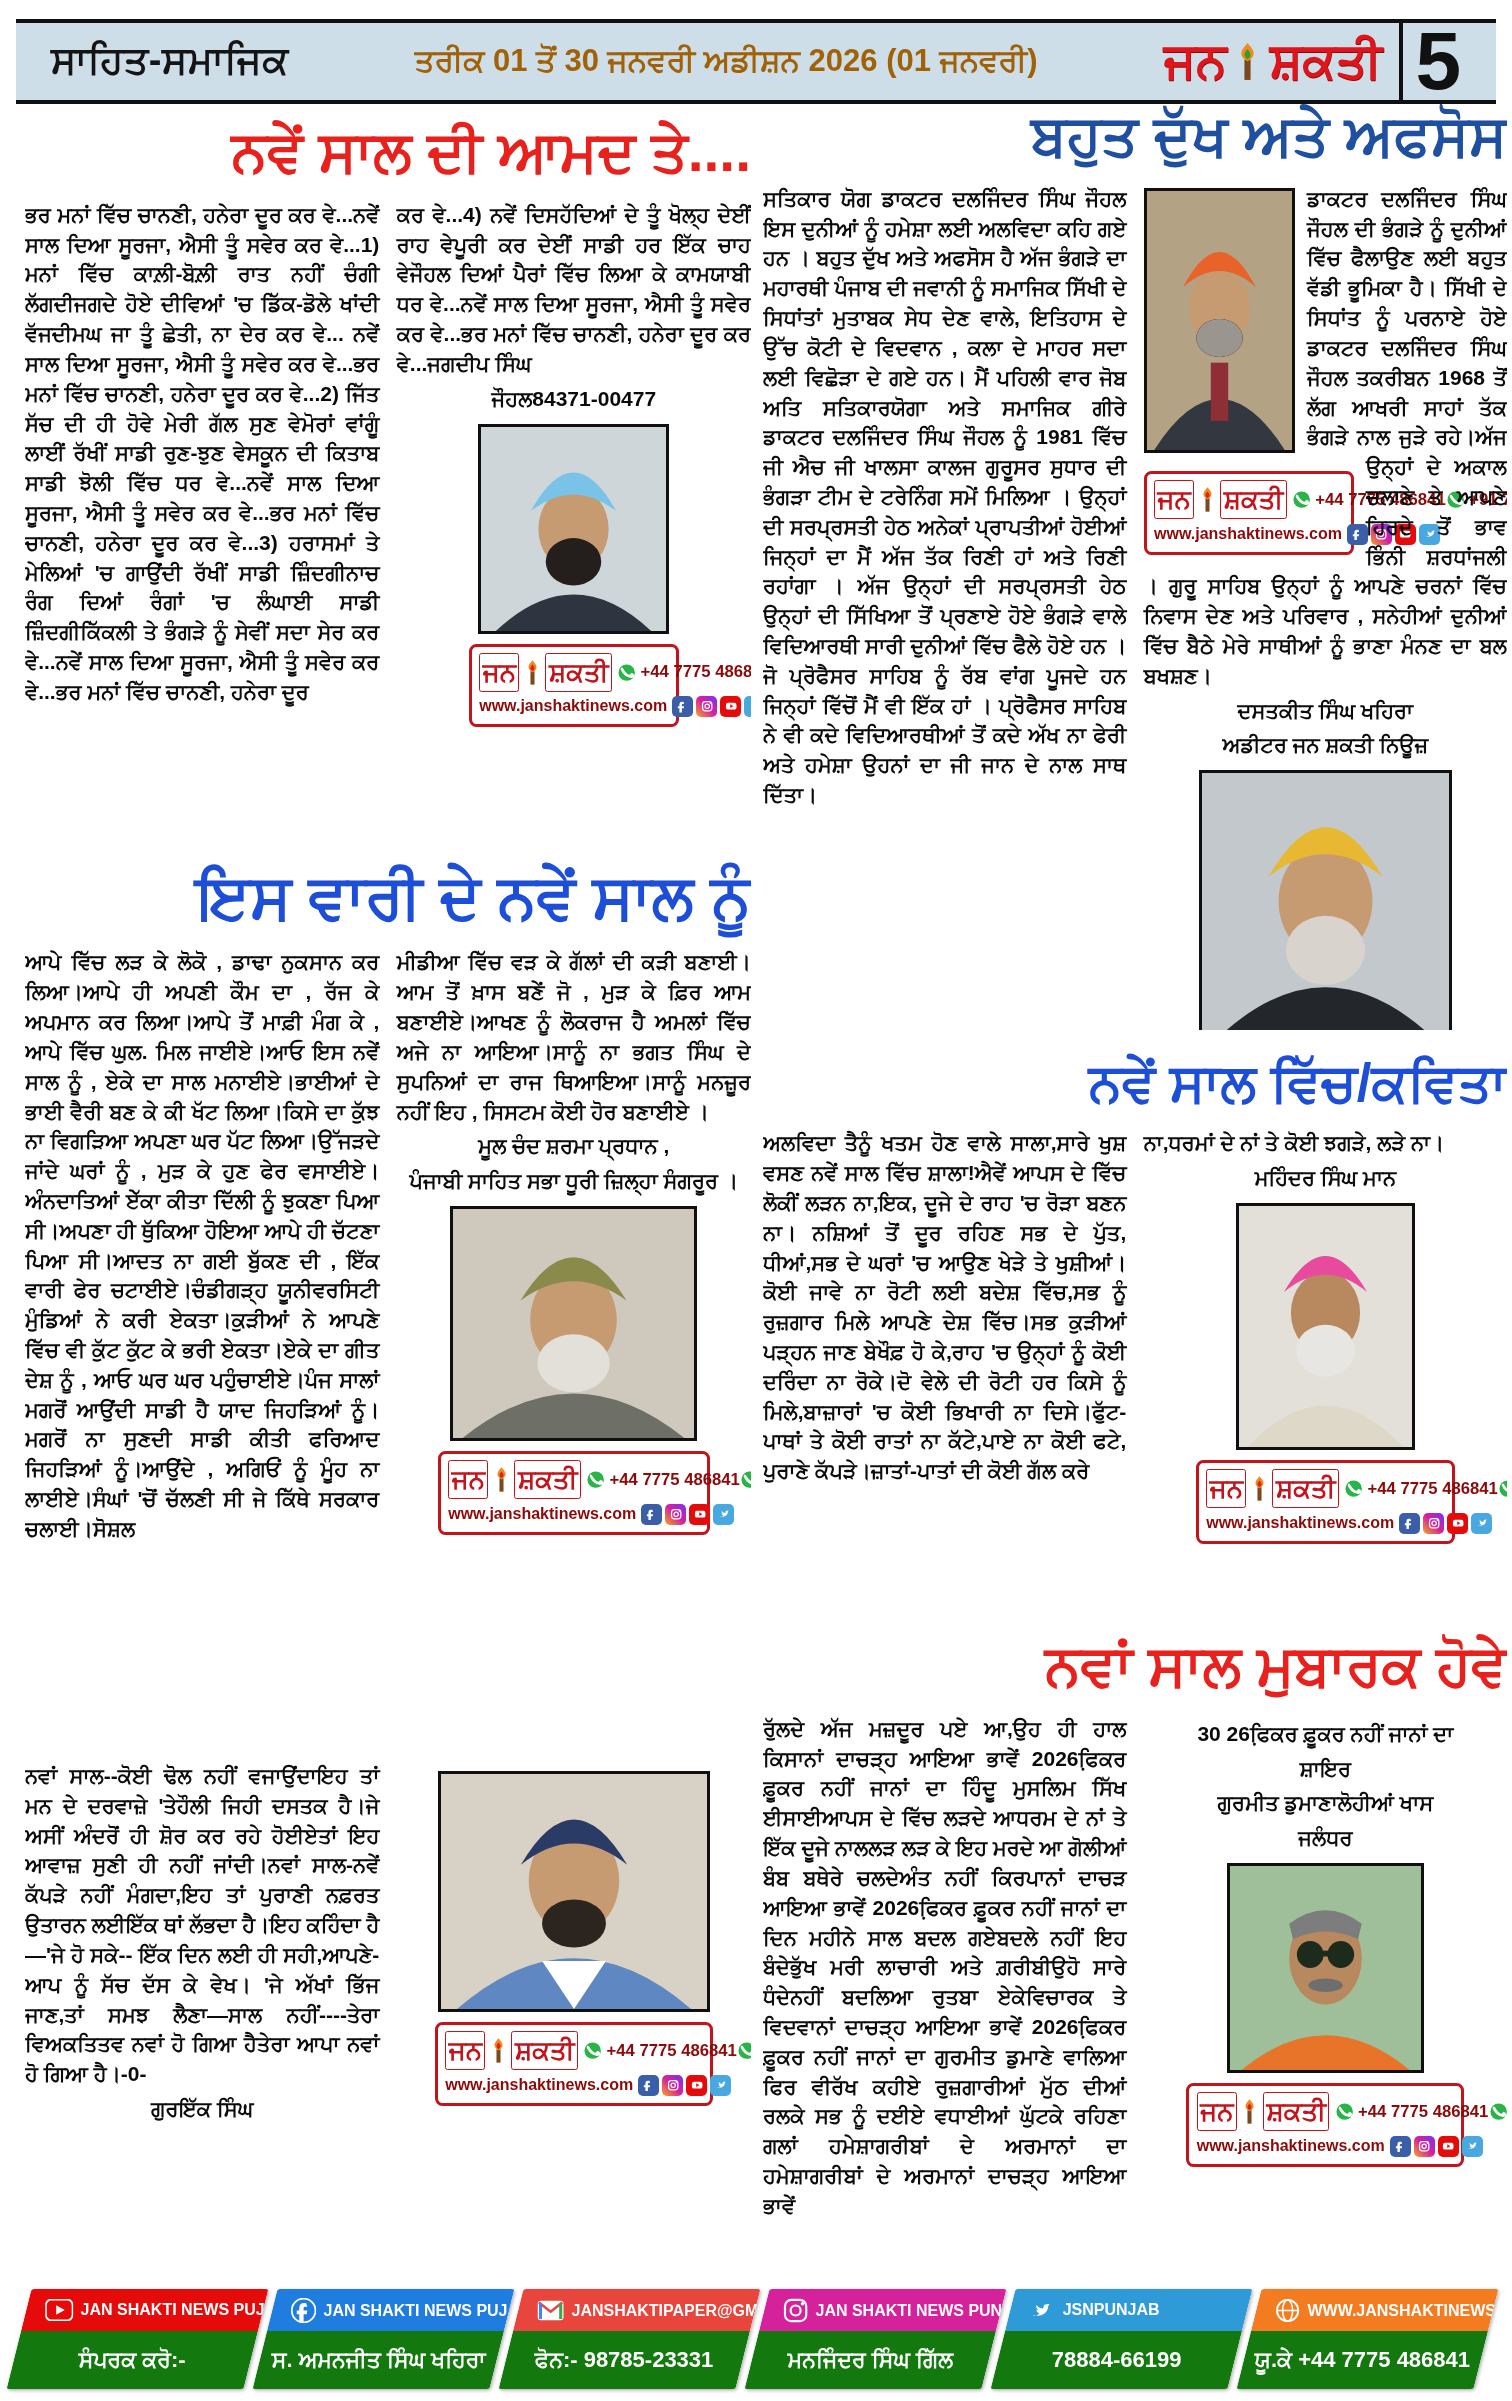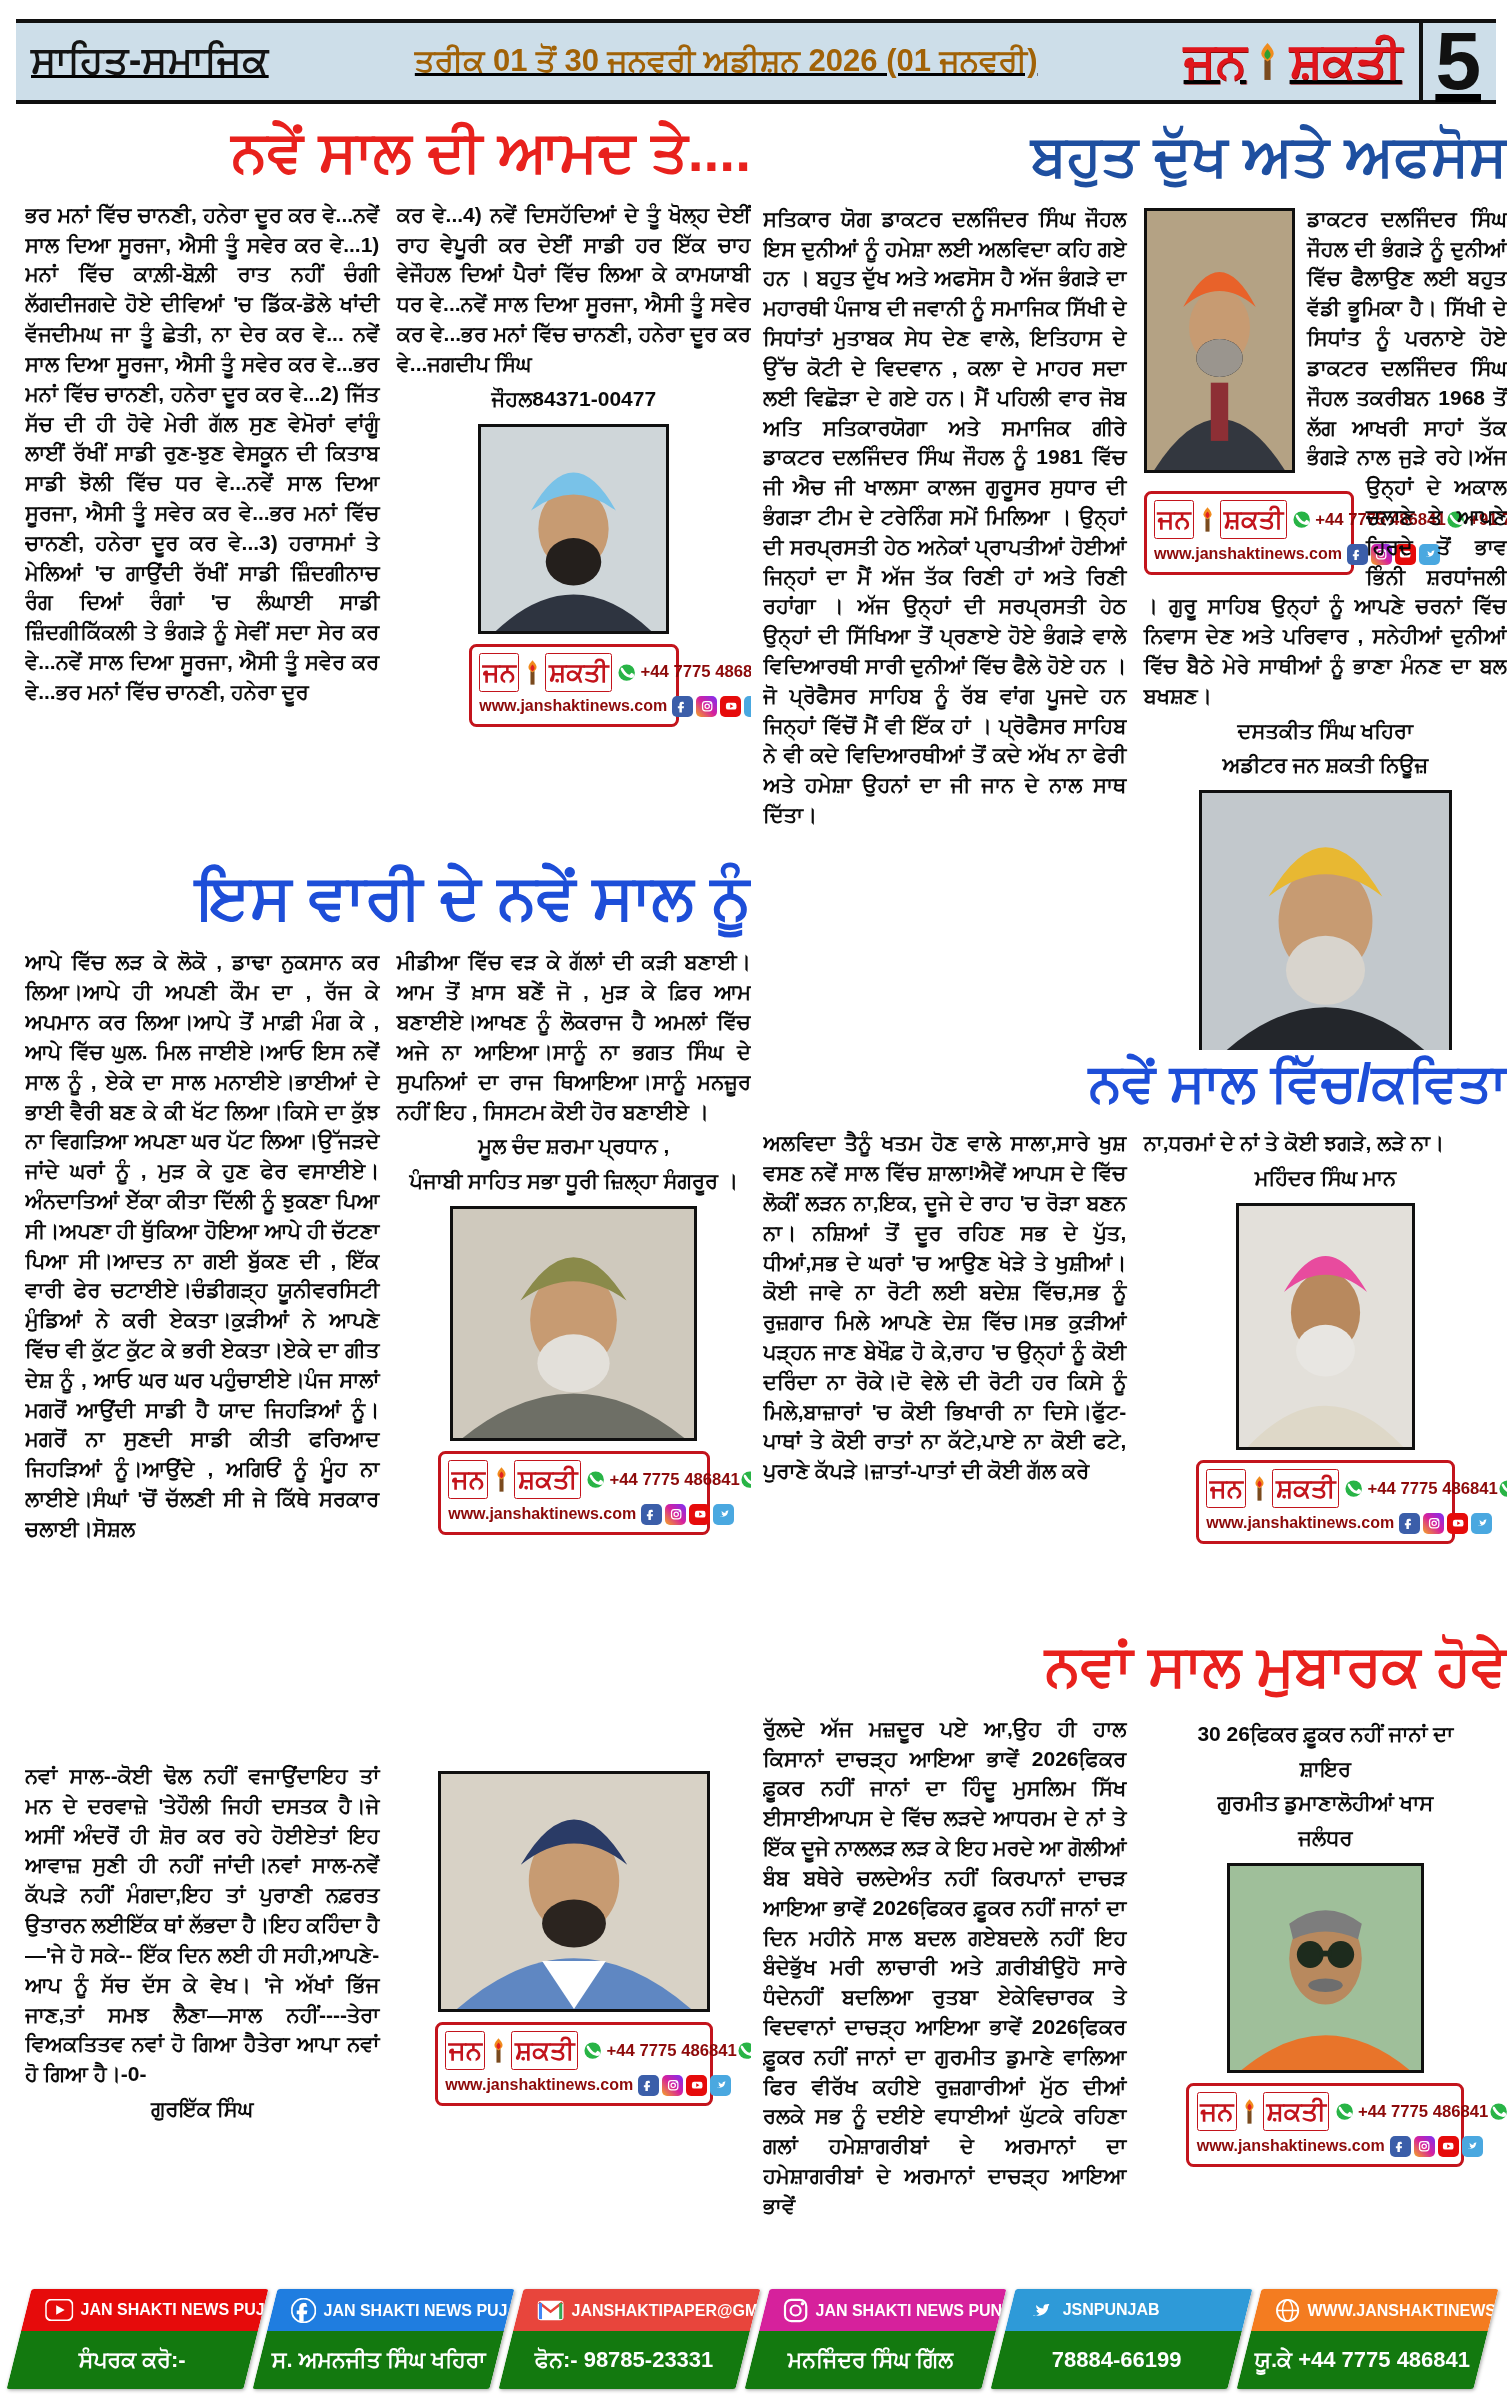--- a/index.html
+++ b/index.html
@@ -1,21 +1,21 @@
 <!DOCTYPE html>
 <html style="font-size:10px"><head>
 <meta charset="utf-8">
 <style>
   html,body{margin:0;padding:0;background:#f2f2f2;font-family:"Liberation Sans",sans-serif;}
   .page{position:relative;width:1512px;height:2401px;background:#fff;overflow:hidden;margin:0 auto;}
 
   
   .header{position:absolute;left:16px;top:18.5px;width:1480px;height:85px;background:#cddee9;
           border-top:4.3px solid #101010;border-bottom:4.3px solid #101010;
-          display:flex;align-items:center;padding:0 15px;box-sizing:border-box;text-decoration:underline;}
+          display:flex;align-items:center;padding:0 35px;box-sizing:border-box;}
   .sec-title{font-size:38px;font-weight:bold;color:#141414;letter-spacing:0.6px;white-space:nowrap;}
   .date-line{flex:1;text-align:center;font-size:31px;font-weight:bold;color:#a16207;}
   .masthead{display:flex;align-items:center;gap:6.2px;}
   .brand-word{color:#e0151b;font-size:49px;font-weight:bold;text-shadow:0.6px 0.6px 0 #8d0a0a;}
   .page-num{font-size:82px;font-weight:bold;color:#111;border-left:4.3px solid #111;
             padding-left:12.4px;margin-left:11px;line-height:1;}
 
   
   .article{position:absolute;overflow:hidden;}
   .a-title{font-weight:bold;text-align:right;line-height:1.12;}
@@ -150,21 +150,21 @@
                     </svg>
         </div>
       </div>
     </div>
   </div>
 </div>
       </div>
     </div>
   </div>
 
-  <div class="article" style="left:763px;top:124px;width:744px;height:926px;">
+  <div class="article" style="left:763px;top:104px;width:744px;height:926px;">
     <div class="a-title blue t92">ਬਹੁਤ ਦੁੱਖ ਅਤੇ ਅਫਸੋਸ</div>
     <div class="cols">
       <div class="col">
         <span>ਸਤਿਕਾਰ ਯੋਗ ਡਾਕਟਰ ਦਲਜਿੰਦਰ ਸਿੰਘ ਜੌਹਲ ਇਸ ਦੁਨੀਆਂ ਨੂੰ ਹਮੇਸ਼ਾ ਲਈ ਅਲਵਿਦਾ ਕਹਿ ਗਏ ਹਨ । ਬਹੁਤ ਦੁੱਖ ਅਤੇ ਅਫਸੋਸ ਹੈ ਅੱਜ ਭੰਗੜੇ ਦਾ ਮਹਾਰਥੀ ਪੰਜਾਬ ਦੀ ਜਵਾਨੀ ਨੂੰ ਸਮਾਜਿਕ ਸਿੱਖੀ ਦੇ ਸਿਧਾਂਤਾਂ ਮੁਤਾਬਕ ਸੇਧ ਦੇਣ ਵਾਲੇ, ਇਤਿਹਾਸ ਦੇ ਉੱਚ ਕੋਟੀ ਦੇ ਵਿਦਵਾਨ , ਕਲਾ ਦੇ ਮਾਹਰ ਸਦਾ ਲਈ ਵਿਛੋੜਾ ਦੇ ਗਏ ਹਨ। ਮੈਂ ਪਹਿਲੀ ਵਾਰ ਜੋਬ ਅਤਿ ਸਤਿਕਾਰਯੋਗਾ ਅਤੇ ਸਮਾਜਿਕ ਗੀਰੇ ਡਾਕਟਰ ਦਲਜਿੰਦਰ ਸਿੰਘ ਜੌਹਲ ਨੂੰ 1981 ਵਿੱਚ ਜੀ ਐਚ ਜੀ ਖਾਲਸਾ ਕਾਲਜ ਗੁਰੂਸਰ ਸੁਧਾਰ ਦੀ ਭੰਗੜਾ ਟੀਮ ਦੇ ਟਰੇਨਿੰਗ ਸਮੇਂ ਮਿਲਿਆ । ਉਨ੍ਹਾਂ ਦੀ ਸਰਪ੍ਰਸਤੀ ਹੇਠ ਅਨੇਕਾਂ ਪ੍ਰਾਪਤੀਆਂ ਹੋਈਆਂ ਜਿਨ੍ਹਾਂ ਦਾ ਮੈਂ ਅੱਜ ਤੱਕ ਰਿਣੀ ਹਾਂ ਅਤੇ ਰਿਣੀ ਰਹਾਂਗਾ । ਅੱਜ ਉਨ੍ਹਾਂ ਦੀ ਸਰਪ੍ਰਸਤੀ ਹੇਠ ਉਨ੍ਹਾਂ ਦੀ ਸਿੱਖਿਆ ਤੋਂ ਪ੍ਰਣਾਏ ਹੋਏ ਭੰਗੜੇ ਵਾਲੇ ਵਿਦਿਆਰਥੀ ਸਾਰੀ ਦੁਨੀਆਂ ਵਿੱਚ ਫੈਲੇ ਹੋਏ ਹਨ । ਜੋ ਪ੍ਰੋਫੈਸਰ ਸਾਹਿਬ ਨੂੰ ਰੱਬ ਵਾਂਗ ਪੂਜਦੇ ਹਨ ਜਿਨ੍ਹਾਂ ਵਿੱਚੋਂ ਮੈਂ ਵੀ ਇੱਕ ਹਾਂ । ਪ੍ਰੋਫੈਸਰ ਸਾਹਿਬ ਨੇ ਵੀ ਕਦੇ ਵਿਦਿਆਰਥੀਆਂ ਤੋਂ ਕਦੇ ਅੱਖ ਨਾ ਫੇਰੀ ਅਤੇ ਹਮੇਸ਼ਾ ਉਹਨਾਂ ਦਾ ਜੀ ਜਾਨ ਦੇ ਨਾਲ ਸਾਥ ਦਿੱਤਾ।</span>
       </div>
       <div class="col">
         <svg class="photo float-l" width="145" height="259" viewBox="0 0 100 178" preserveAspectRatio="none">
           <rect width="100" height="178" fill="#b4a284"></rect>
           <path d="M5,178 Q50,108 95,178 Z" fill="#33373f"></path>
           <rect x="44" y="118" width="12" height="40" fill="#8d2f35"></rect>

